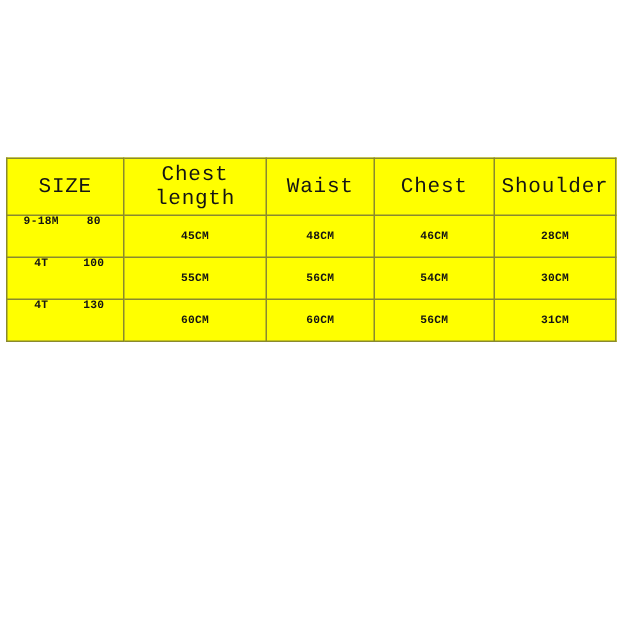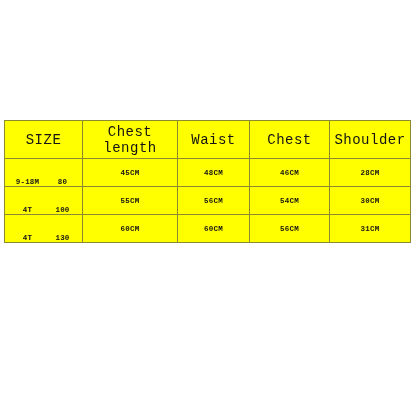--- a/index.html
+++ b/index.html
@@ -15,21 +15,21 @@
   }
   #page {
     position: relative;
     width: 416px;
     height: 416px;
     background: #ffffff;
   }
   #size-chart {
     position: absolute;
     left: 4px;
-    top: 120px;
+    top: 105px;
     width: 406px;
     border-collapse: collapse;
     table-layout: fixed;
     background: #ffff00;
   }
   #size-chart td {
     border: 1px solid #8a8a2e;
     background: #ffff00;
     color: #141414;
     text-align: center;
@@ -51,21 +51,21 @@
     font-weight: 400;
   }
   #size-chart tr.data-row td {
     height: 27px;
     font-size: 7.5px;
     font-weight: bold;
     letter-spacing: 0.2px;
   }
   .size-cell {
     display: flex;
-    align-items: flex-end;
+    align-items: flex-start;
     justify-content: center;
     height: 100%;
     gap: 0;
   }
   .size-label {
     display: inline-block;
     width: 38px;
     text-align: center;
   }
   .size-value {

